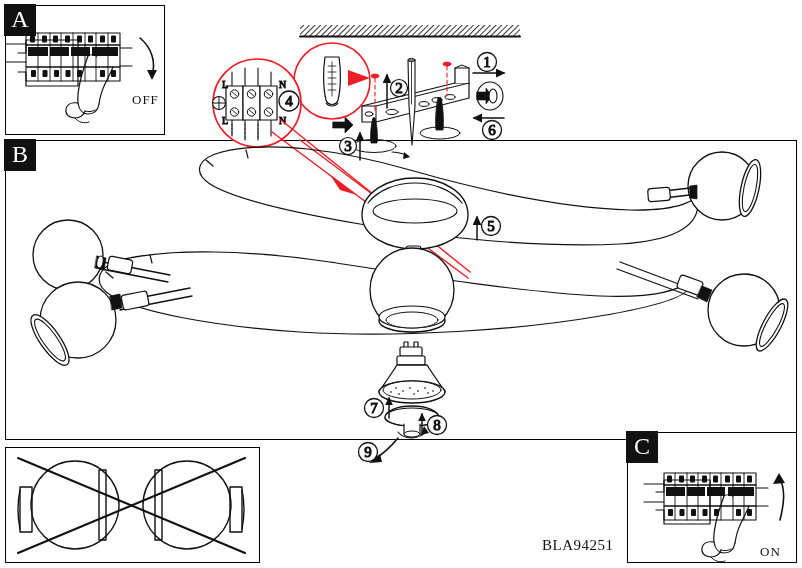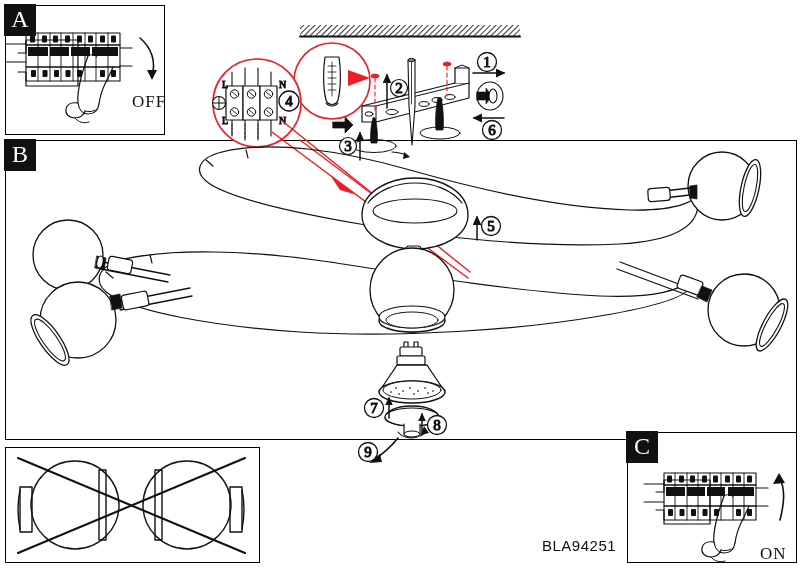--- a/index.html
+++ b/index.html
@@ -12,26 +12,26 @@
   #sheet{position:absolute;left:0;top:0;width:802px;height:568px;}
   .panel-box{position:absolute;border:1.5px solid #000;background:#fff;box-sizing:border-box;}
   .panel-tag{
     position:absolute;width:32px;height:32px;background:#111;color:#fff;
     display:flex;align-items:center;justify-content:center;
     font-family:"Liberation Serif",serif;font-size:24px;line-height:1;
     box-sizing:border-box;z-index:30;
   }
   .panel-tag span{display:block;transform:translateY(-1px);}
   .model-no{
-    position:absolute;font-family:Liberation Sans, sans-serif;
+    position:absolute;font-family:Liberation Serif, serif;
     font-size:15px;color:#111;letter-spacing:.5px;white-space:nowrap;
   }
   .label-text{
     position:absolute;font-family:"Liberation Serif",serif;
-    font-size:17px;color:#111;letter-spacing:1px;white-space:nowrap;
+    font-size:13px;color:#111;letter-spacing:1px;white-space:nowrap;
   }
   svg{display:block;overflow:visible;}
   .svgfull{position:absolute;left:0;top:0;width:802px;height:568px;pointer-events:none;}
   .cnum{
     font-family:"Liberation Serif",serif;font-size:15px;fill:#111;
     text-anchor:middle;dominant-baseline:central;
   }
   .termlbl{font-family:"Liberation Serif",serif;font-size:10px;fill:#111;}
 </style>
 </head>

